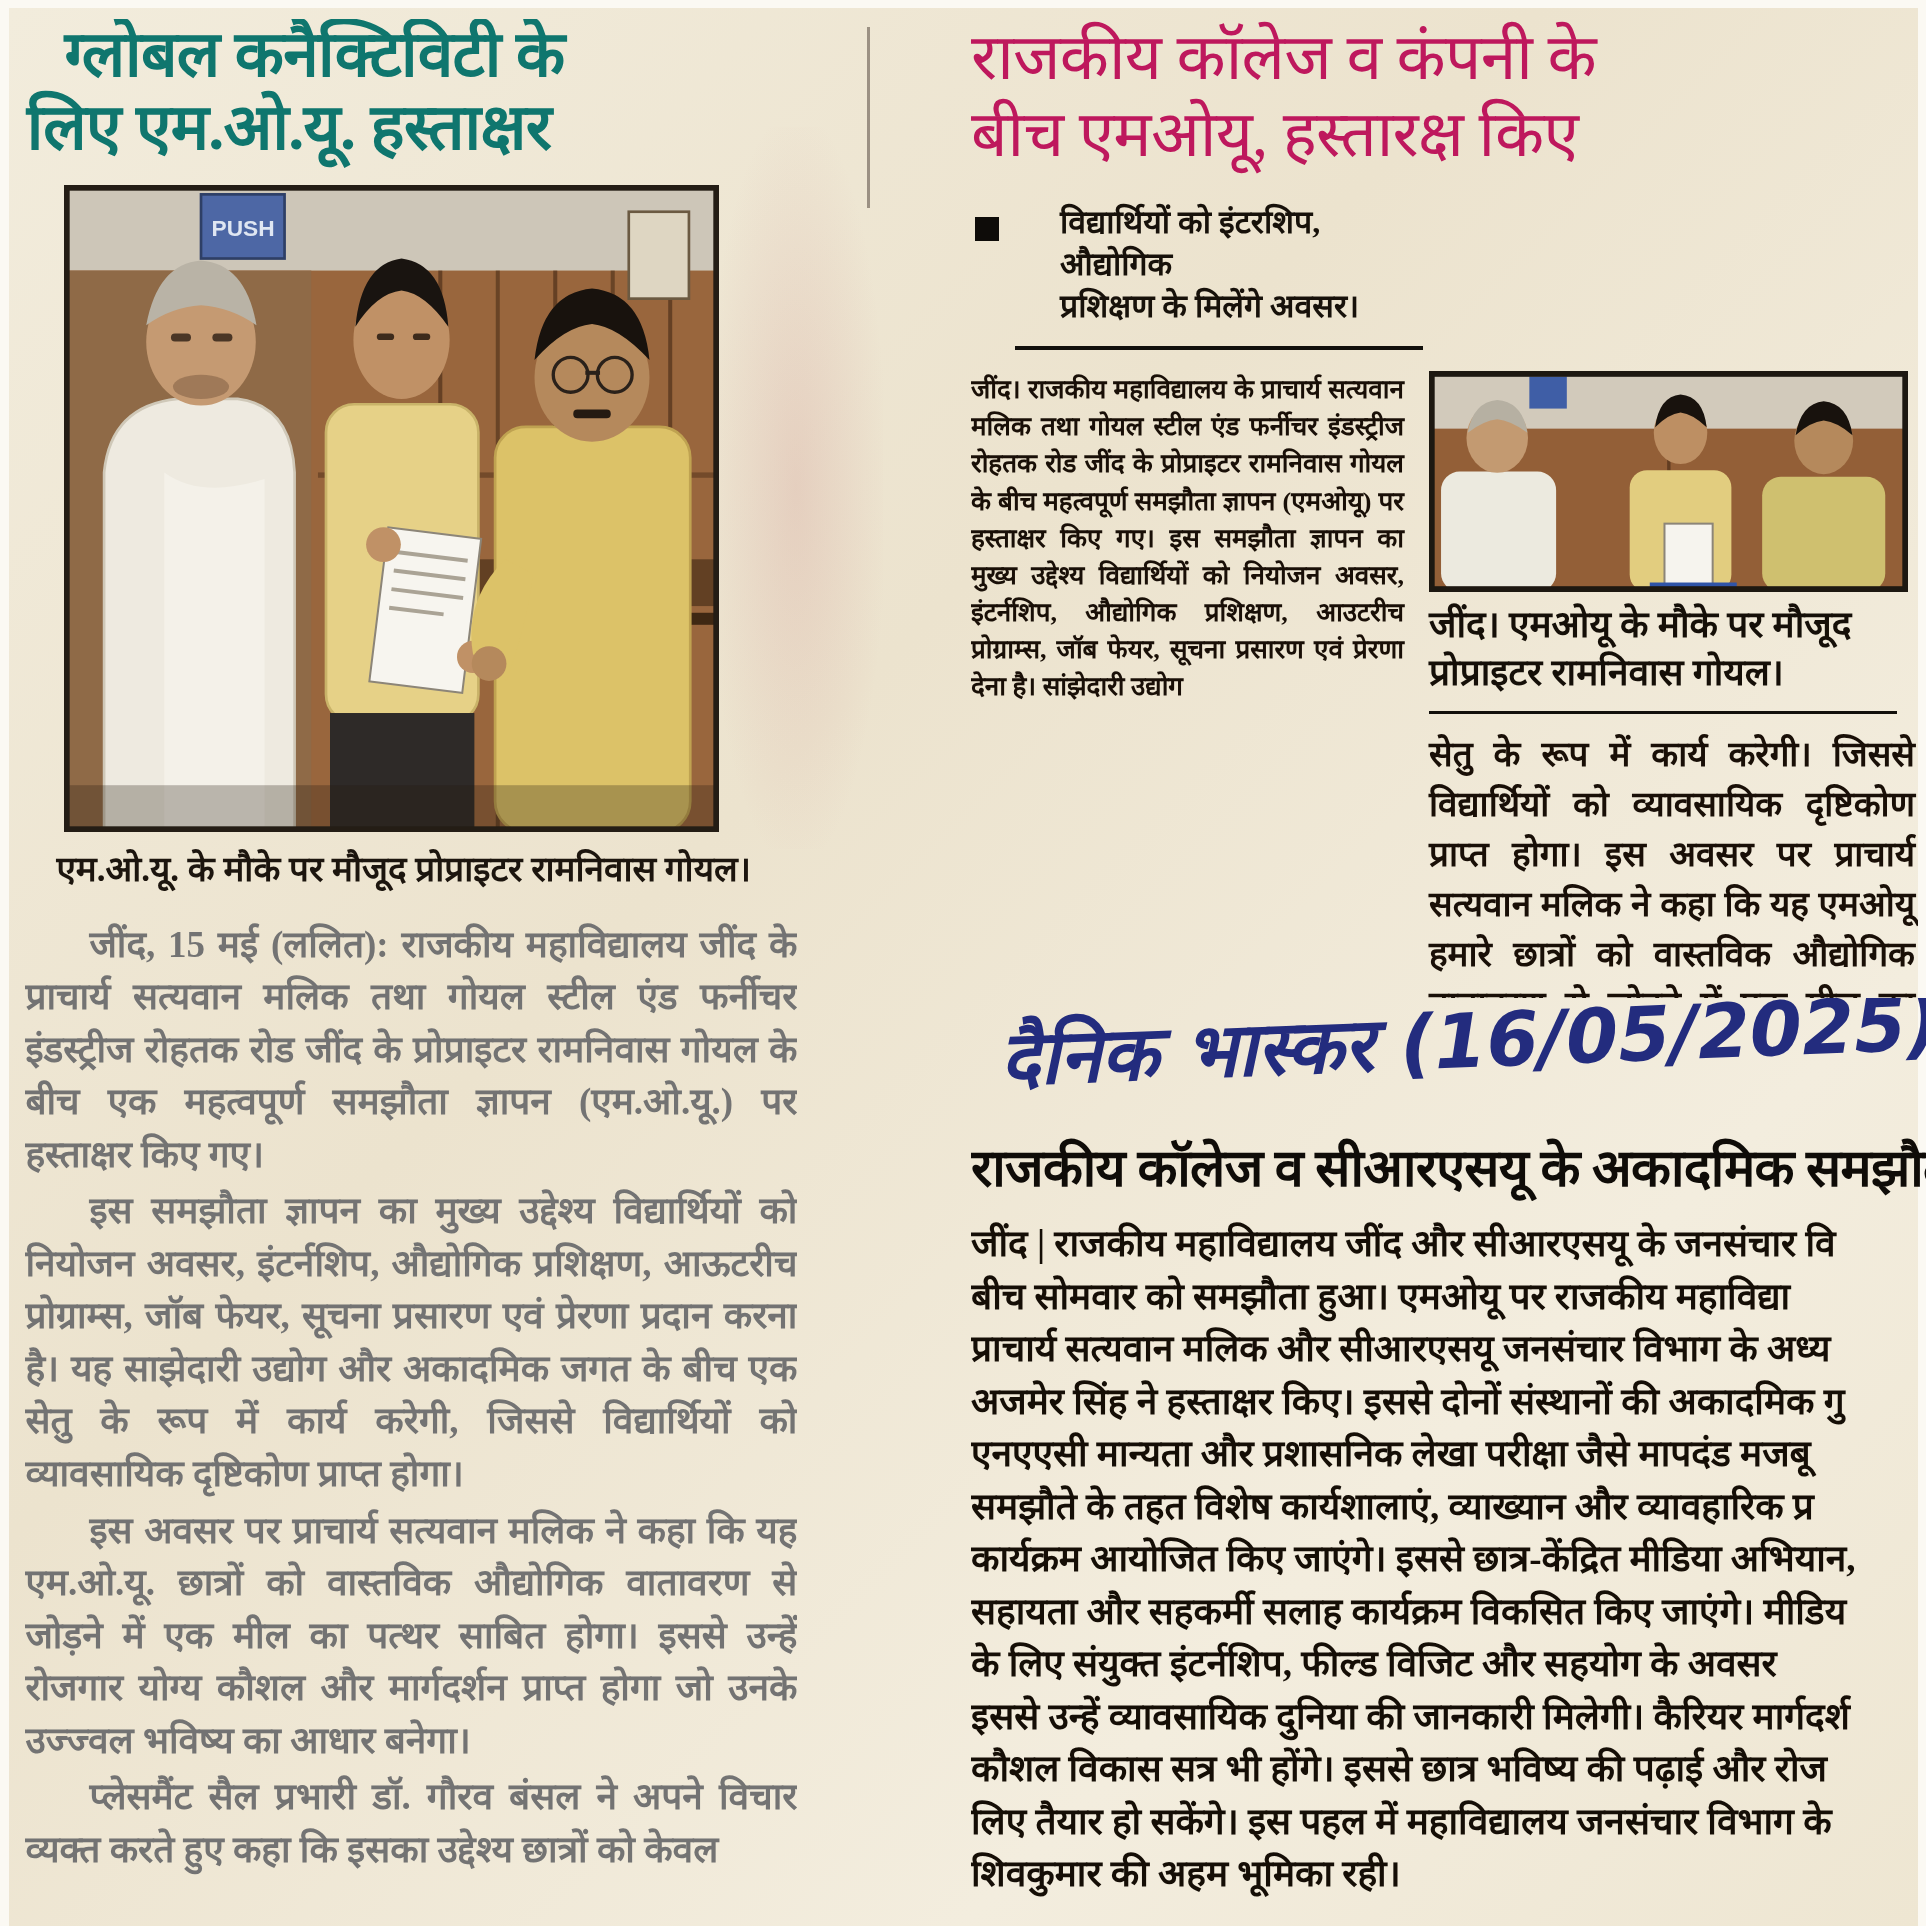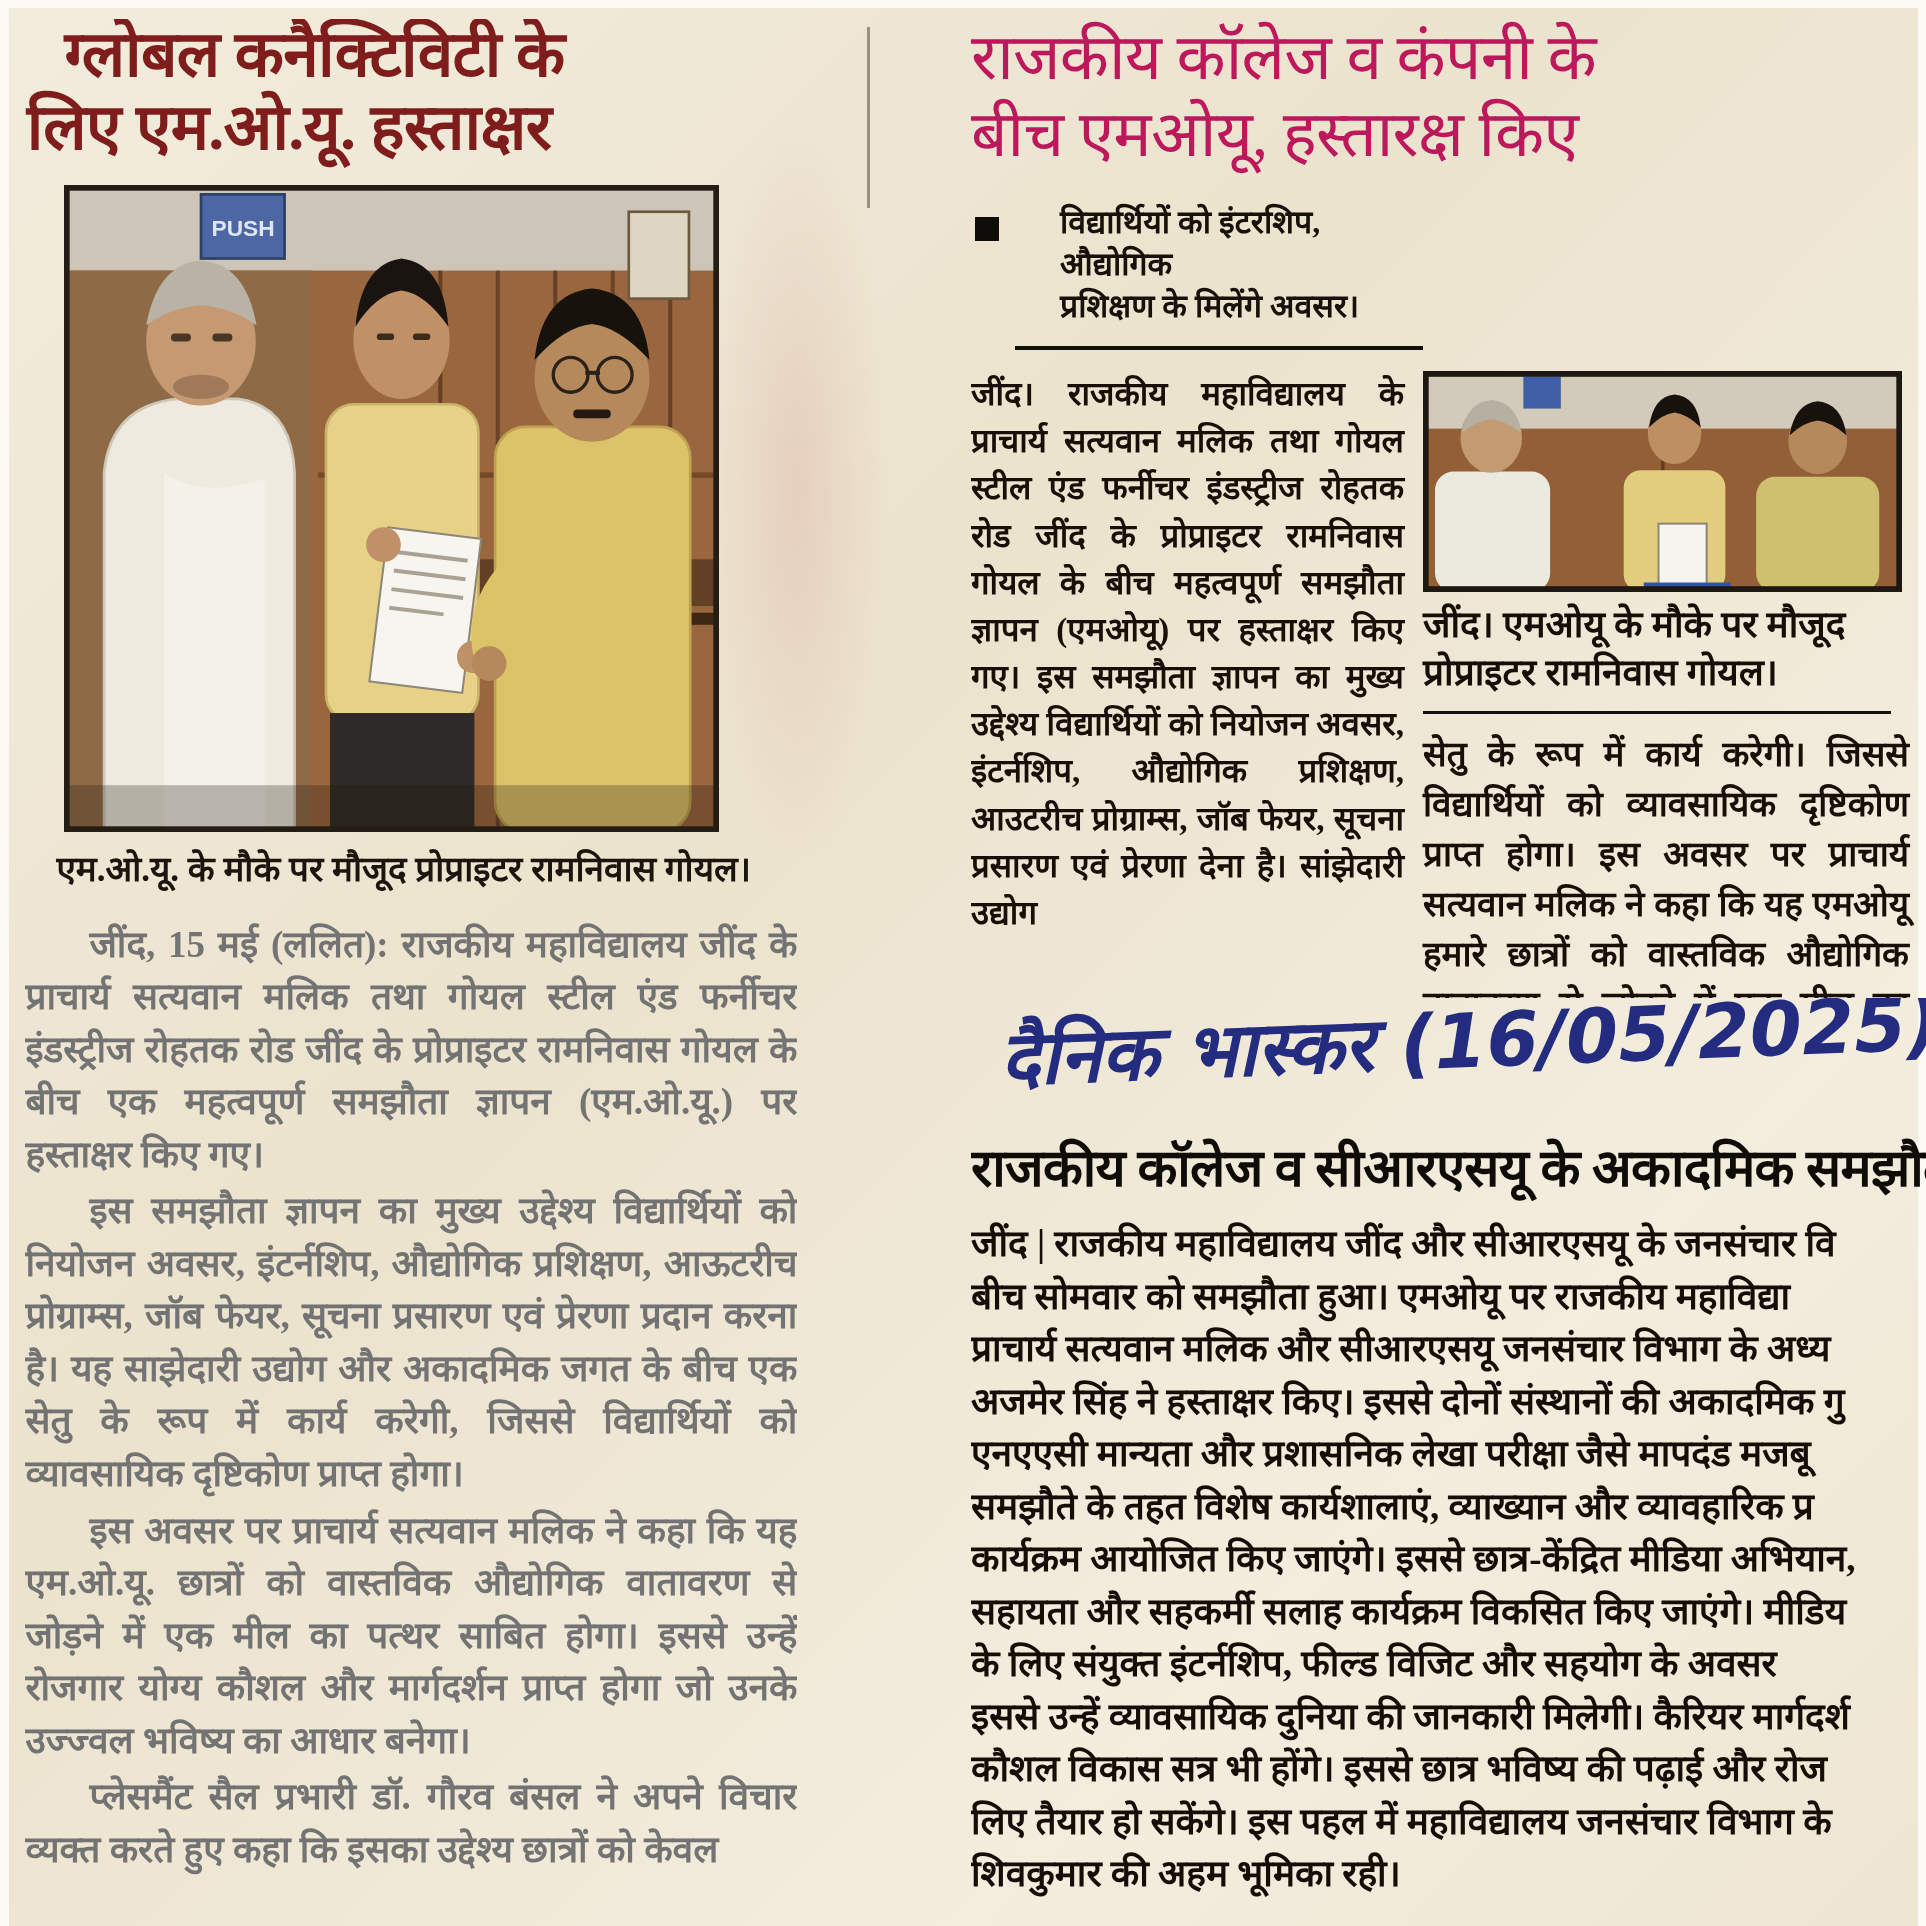--- a/index.html
+++ b/index.html
@@ -21,21 +21,21 @@
   .crease{
     position:absolute;left:867px;top:27px;width:3.3px;height:181px;
     background:#6f6257;opacity:.65;
   }
   
   .left-article{
     position:absolute;left:25.4px;top:19px;width:772px;height:1899px;overflow:hidden;
     color:#181209;
   }
   .headline{
-    font-weight:700;color:#7f1d1d;letter-spacing:-0.7px;line-height:1.14;
+    font-weight:700;color:#0f766e;letter-spacing:-0.7px;line-height:1.14;
     font-size:64px;
   }
   .headline .hl1{padding-left:39px;}
   .headline .hl2{padding-left:1.3px;}
   .photo-wrap{margin:20px 0 0 39px;width:655px;height:647px;}
   .caption{
     margin:16px 0 0 31px;width:732px;
     font-size:35px;font-weight:700;line-height:1.25;color:#1c150e;
   }
   .body-copy{
@@ -49,21 +49,21 @@
     color:#181209;
   }
   .headline-r{
     font-weight:400;color:#be185d;letter-spacing:-0.7px;line-height:1.2;font-size:64px;
   }
   .subhead-row{display:flex;margin-top:27px;width:455px;gap:41px;}
   .bullet-square{width:24px;height:24px;background:#0e0c09;margin:16px 20px 0 4px;flex:0 0 auto;}
   .subhead{font-size:32px;font-weight:700;line-height:1.32;color:#17110a;}
   .subhead-rule{width:408px;height:3.3px;background:#12100c;margin:19px 0 0 44px;}
   .cols{display:flex;margin-top:21.4px;}
-  .col1{width:433px;margin-right:19px;font-size:33px;line-height:1.43;font-weight:600;text-align:justify;color:#190f07;}
+  .col1{width:433px;margin-right:25px;font-size:26px;line-height:1.43;font-weight:600;text-align:justify;color:#190f07;}
   .col2{width:488px;}
   .col2 .r-photo{width:479px;height:221px;display:block;}
   .caption-r{margin-top:9.4px;font-size:37px;font-weight:700;line-height:1.3;color:#150f08;}
   .caption-rule{width:468px;height:3.3px;background:#12100c;margin:13.4px 0 16px 0;}
   .col2-copy{font-size:35px;line-height:1.43;font-weight:600;text-align:justify;color:#190f07;width:486px;}
   
   .bottom-article{
     position:absolute;left:971px;top:998px;width:955px;height:928px;overflow:hidden;
   }
   .handwriting{

